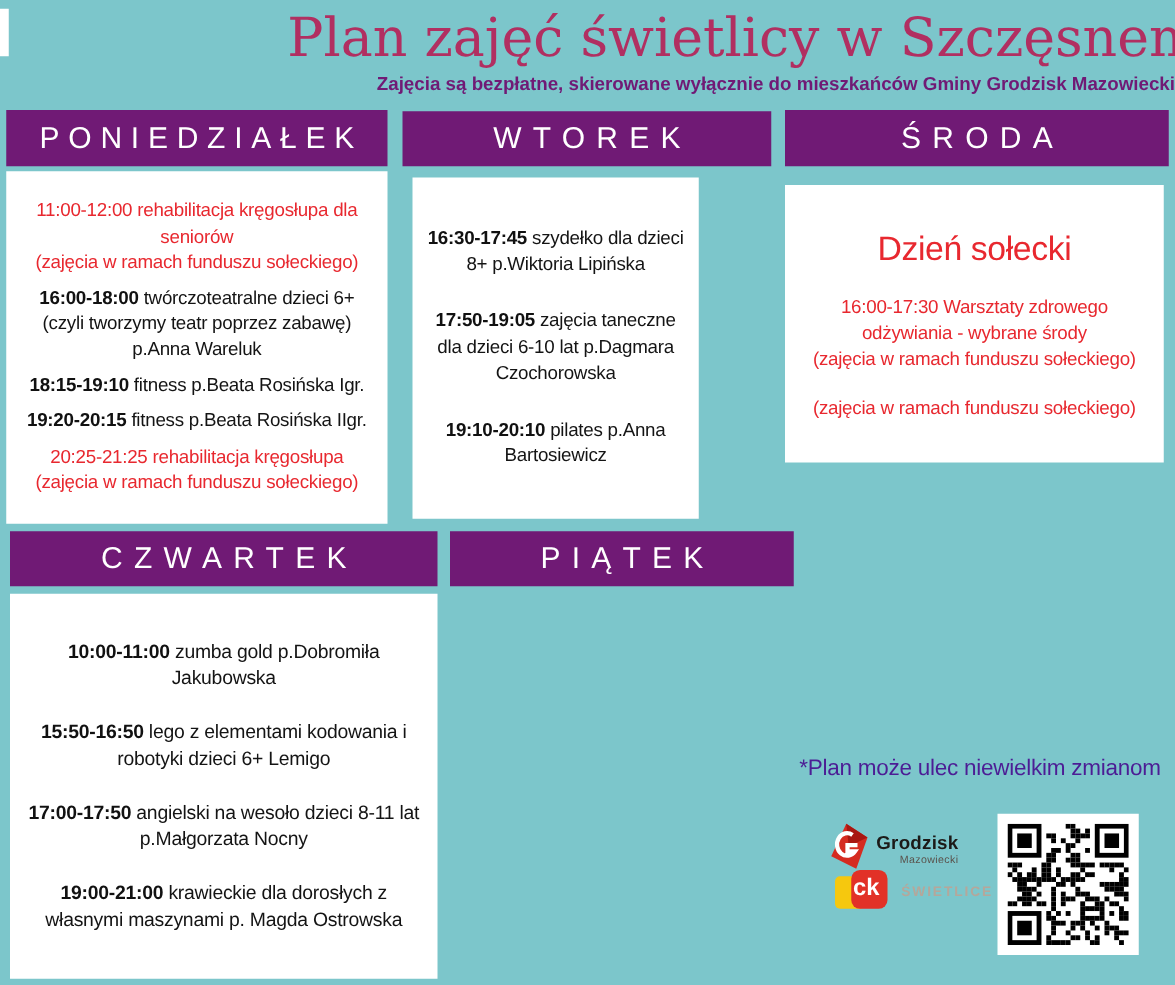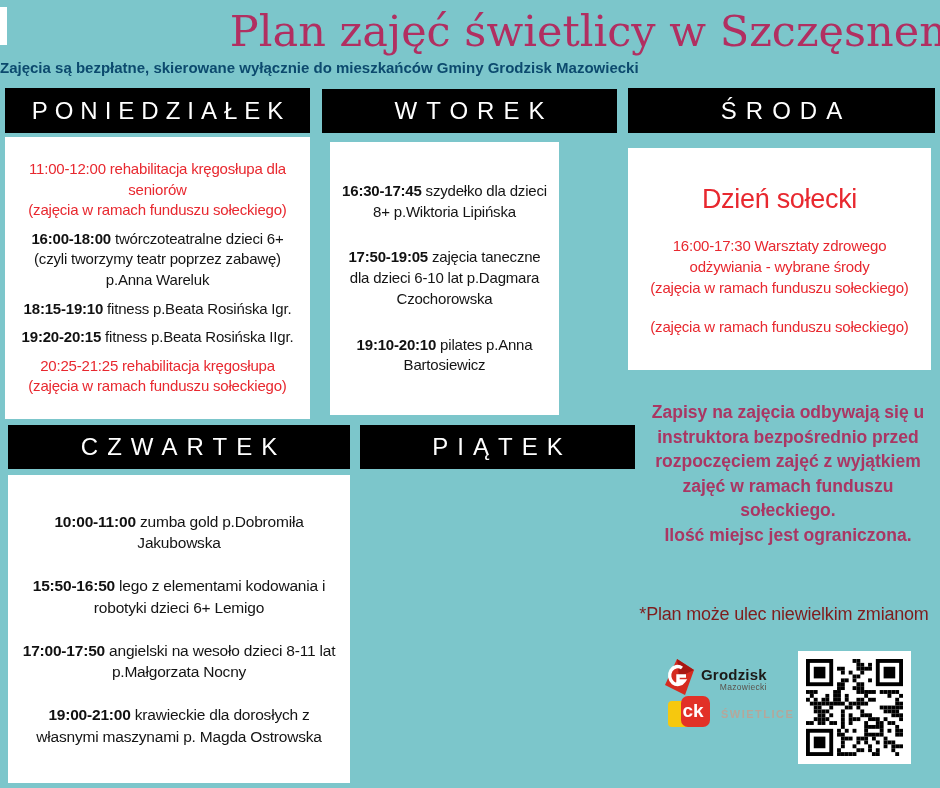--- a/index.html
+++ b/index.html
@@ -3,24 +3,24 @@
 <meta charset="utf-8">
 <style>
   html,body{margin:0;padding:0;}
   body{font-family:"Liberation Sans",sans-serif;}
   #canvas{position:relative;width:940px;height:788px;background:#7cc6cb;overflow:hidden;}
 
   .corner-sliver{position:absolute;left:0;top:7px;width:7px;height:38px;background:#ffffff;}
 
   .poster-title{position:absolute;left:0;top:6px;width:940px;text-align:right;
     font-family:"DejaVu Serif",serif;font-size:43px;font-weight:500;color:#b12f61;letter-spacing:0px;padding-left:20px;}
-  .poster-subtitle{position:absolute;left:0;top:59px;width:940px;text-align:left;
-    font-size:15px;font-weight:700;color:#0c4a6e;}
-
-  .day-header{position:absolute;background:#000000;color:#ffffff;display:flex;align-items:center;justify-content:center;
+  .poster-subtitle{position:absolute;left:0;top:59px;width:940px;text-align:right;
+    font-size:15px;font-weight:700;color:#701a75;}
+
+  .day-header{position:absolute;background:#701a75;color:#ffffff;display:flex;align-items:center;justify-content:center;
     font-size:24px;font-weight:400;letter-spacing:9px;text-indent:9px;white-space:nowrap;overflow:hidden;}
   .hdr-mon{left:5px;top:88px;width:305px;height:45px;letter-spacing:7px;text-indent:7px;}
   .hdr-tue{left:322px;top:89px;width:295px;height:44px;}
   .hdr-wed{left:628px;top:88px;width:307px;height:45px;}
   .hdr-thu{left:8px;top:425px;width:342px;height:44px;}
   .hdr-fri{left:360px;top:425px;width:275px;height:44px;}
 
   .day-box{position:absolute;background:#ffffff;box-sizing:border-box;display:flex;flex-direction:column;
     align-items:center;justify-content:space-evenly;text-align:center;color:#141414;
     font-size:15px;letter-spacing:-0.2px;line-height:1.38;padding:16px 8px;overflow:hidden;}
@@ -34,21 +34,21 @@
   .entry{margin:2px 0;}
   .entry b{font-weight:700;color:#111111;}
   .red{color:#e8282f;}
   .note{display:block;color:#e8282f;}
   .wed-heading{color:#e8282f;font-size:27px;letter-spacing:-0.3px;margin:2px 0;}
   .box-fri .entry.first{margin-top:6px;}
 
   .signup-note{position:absolute;left:640px;top:400px;width:296px;text-align:center;
     color:#aa3663;font-weight:700;font-size:17.5px;line-height:1.4;white-space:pre-line;}
   .plan-note{position:absolute;left:630px;top:604px;width:308px;text-align:center;
-    color:#7f1d1d;font-size:18px;letter-spacing:-0.2px;}
+    color:#4c1d95;font-size:18px;letter-spacing:-0.2px;}
 
   .grodzisk-logo{position:absolute;left:662px;top:658px;display:flex;align-items:center;gap:5px;}
   .grodzisk-text{display:flex;flex-direction:column;align-items:flex-end;line-height:1;}
   .grodzisk-name{font-size:15px;font-weight:700;color:#1c1a18;letter-spacing:0.2px;}
   .grodzisk-region{font-size:8.5px;color:#5a524c;margin-top:1px;letter-spacing:0.3px;}
 
   .ck-logo{position:absolute;left:668px;top:696px;display:flex;align-items:center;gap:9px;}
   .ck-icon{position:relative;width:44px;height:36px;}
   .ck-yellow{position:absolute;left:0;top:5px;width:24px;height:26px;background:#f6c80e;border-radius:4px;}
   .ck-red{position:absolute;left:13px;top:0;width:29px;height:31px;background:#e23127;border-radius:7px;}
@@ -96,22 +96,20 @@
   </div>
 
   <div class="day-box box-thu">
     <p class="entry"><b>10:00-11:00</b><span> zumba gold p.Dobromiła Jakubowska</span></p>
     <p class="entry"><b>15:50-16:50</b><span> lego z elementami kodowania i robotyki dzieci 6+  Lemigo</span></p>
     <p class="entry"><b>17:00-17:50</b><span> angielski na wesoło dzieci 8-11 lat p.Małgorzata Nocny</span></p>
     <p class="entry"><b>19:00-21:00</b><span> krawieckie dla dorosłych  z własnymi maszynami p. Magda Ostrowska</span></p>
   </div>
 
 
-  <div class="signup-note">Zapisy na zajęcia odbywają się u instruktora bezpośrednio przed rozpoczęciem zajęć z wyjątkiem zajęć w ramach funduszu sołeckiego.
-Ilość miejsc jest ograniczona.</div>
   <div class="plan-note">*Plan może ulec niewielkim zmianom</div>
 
   <div class="grodzisk-logo">
     <span>
       <svg width="34" height="38" viewBox="0 0 34 38">
         <polygon points="15,1 32,12 23,37 3,27" fill="#d52b20"></polygon>
         <polygon points="15,1 32,12 17,19" fill="#a81712"></polygon>
         <path d="M20 10 a8 9 0 1 0 2 13 l-6 0 0-5 8 0" fill="none" stroke="#ffffff" stroke-width="3.4"></path>
       </svg>
     </span>

